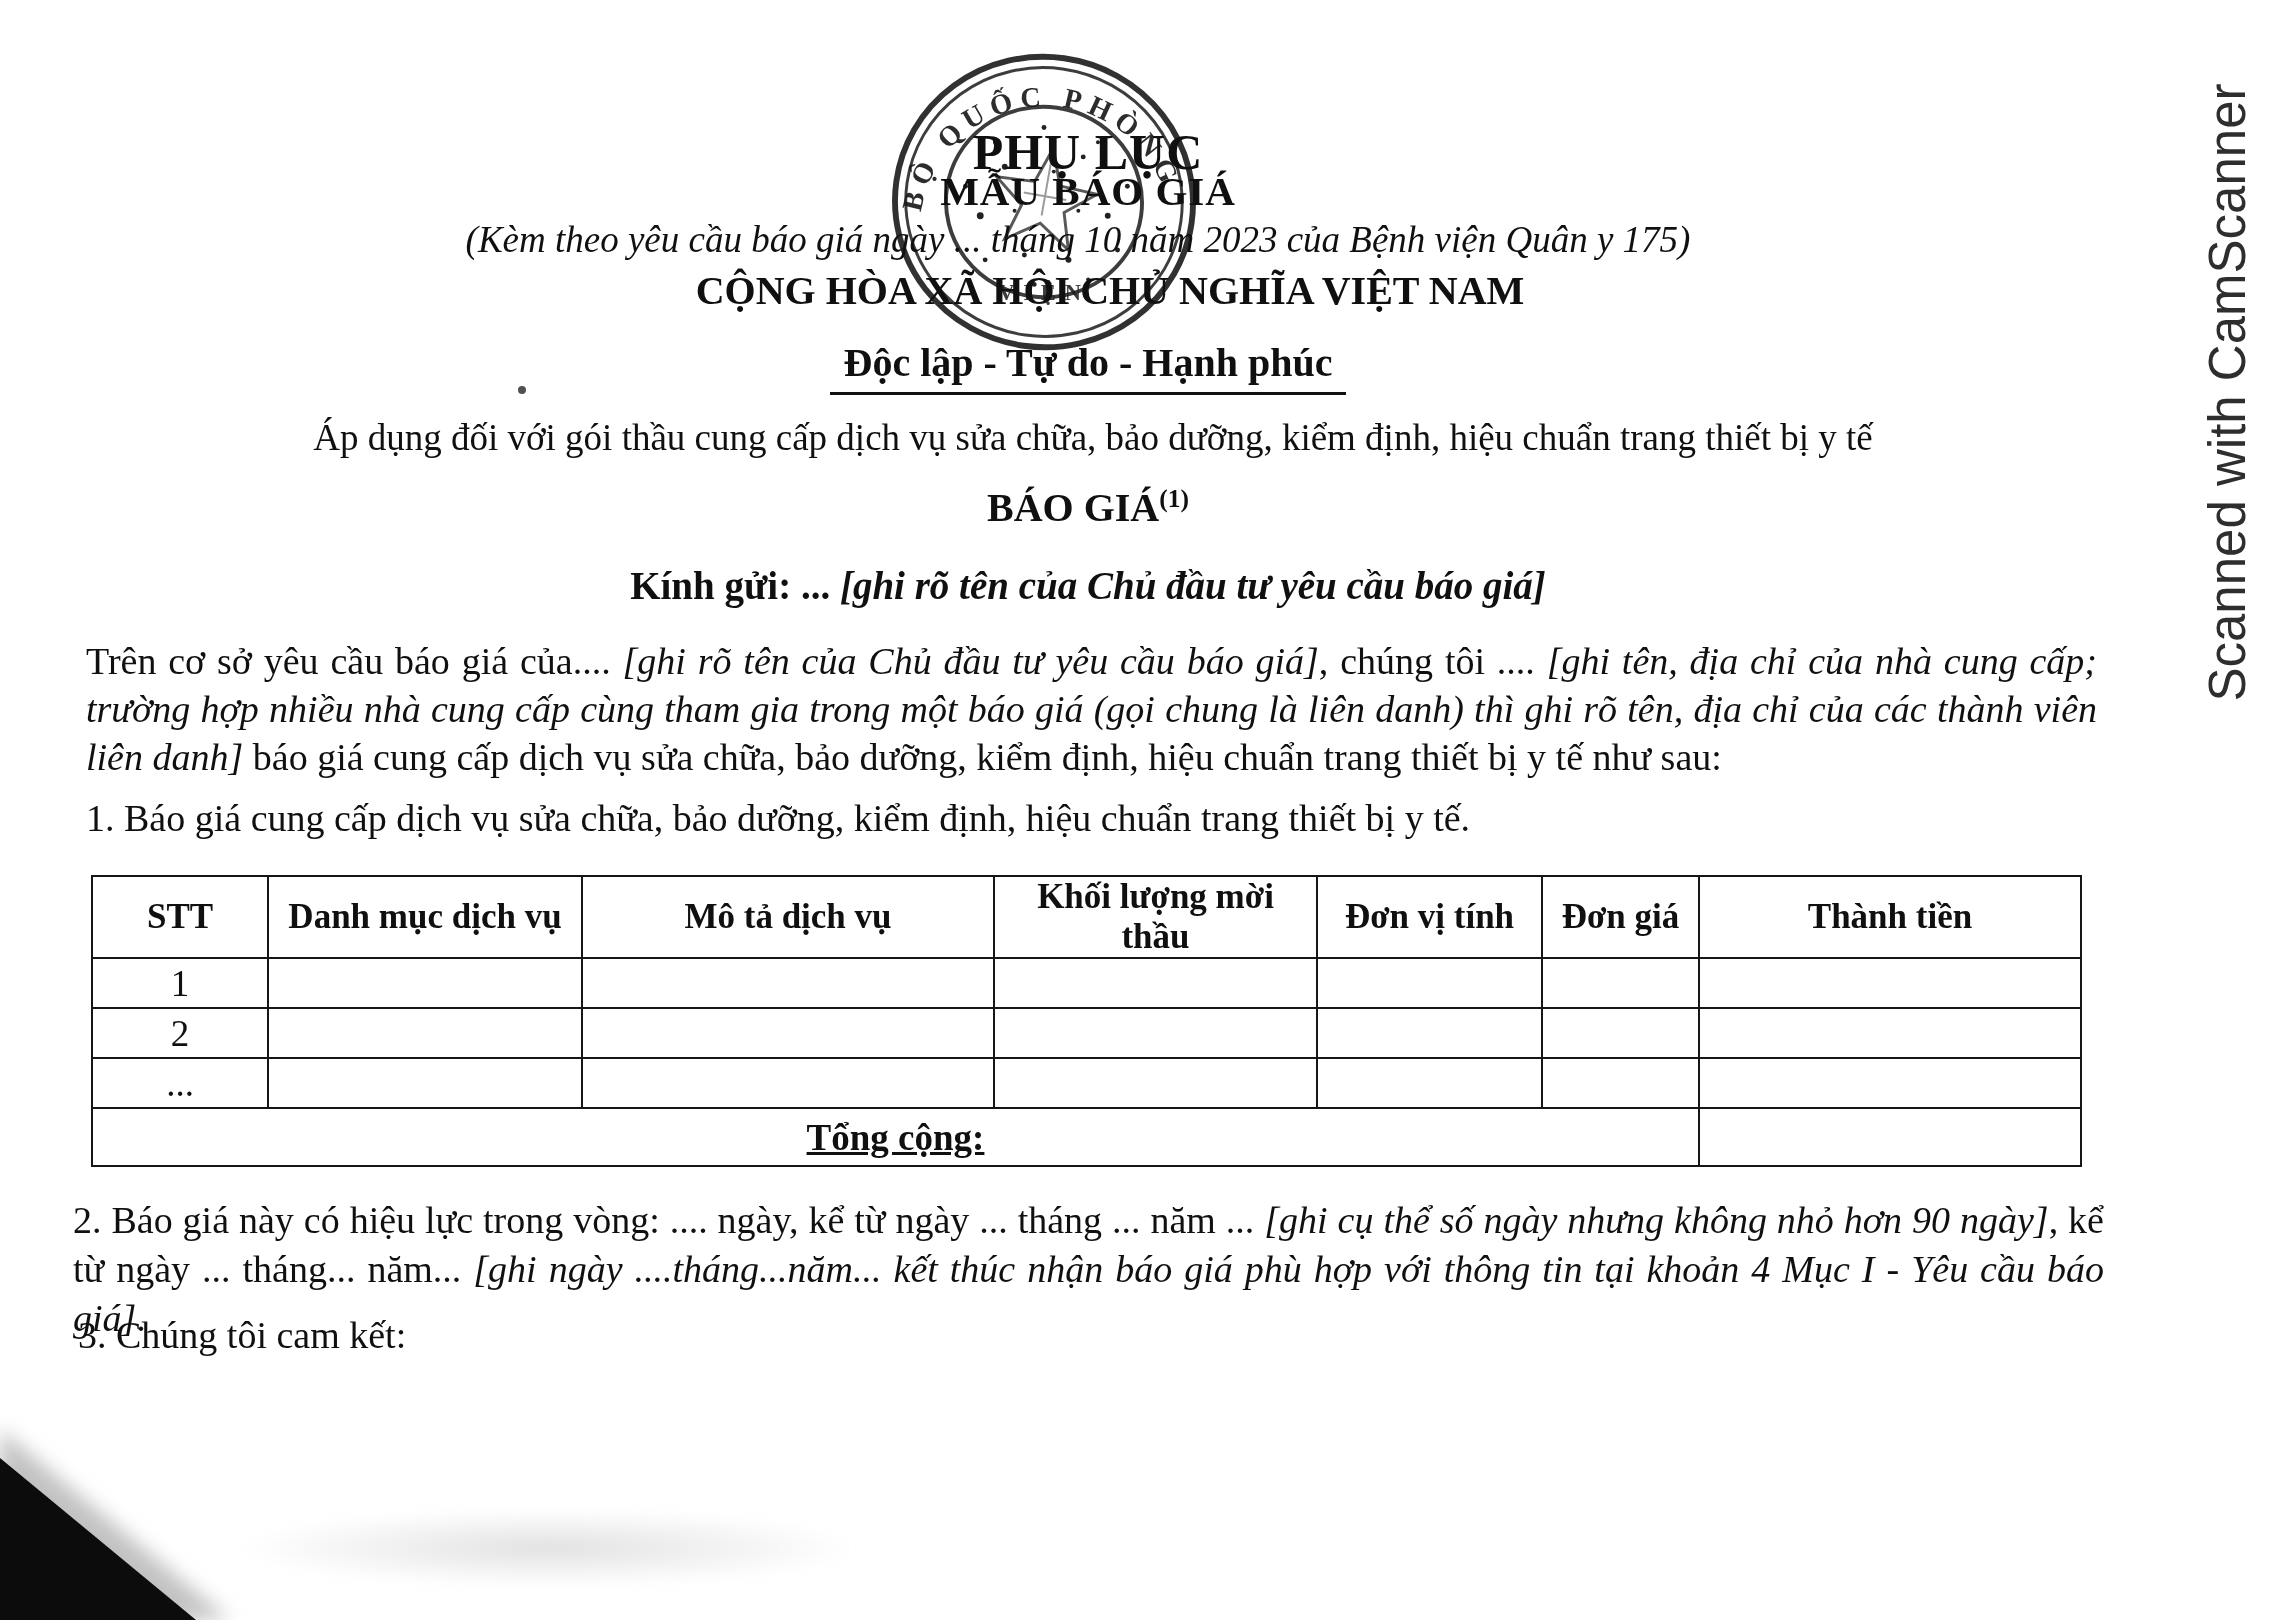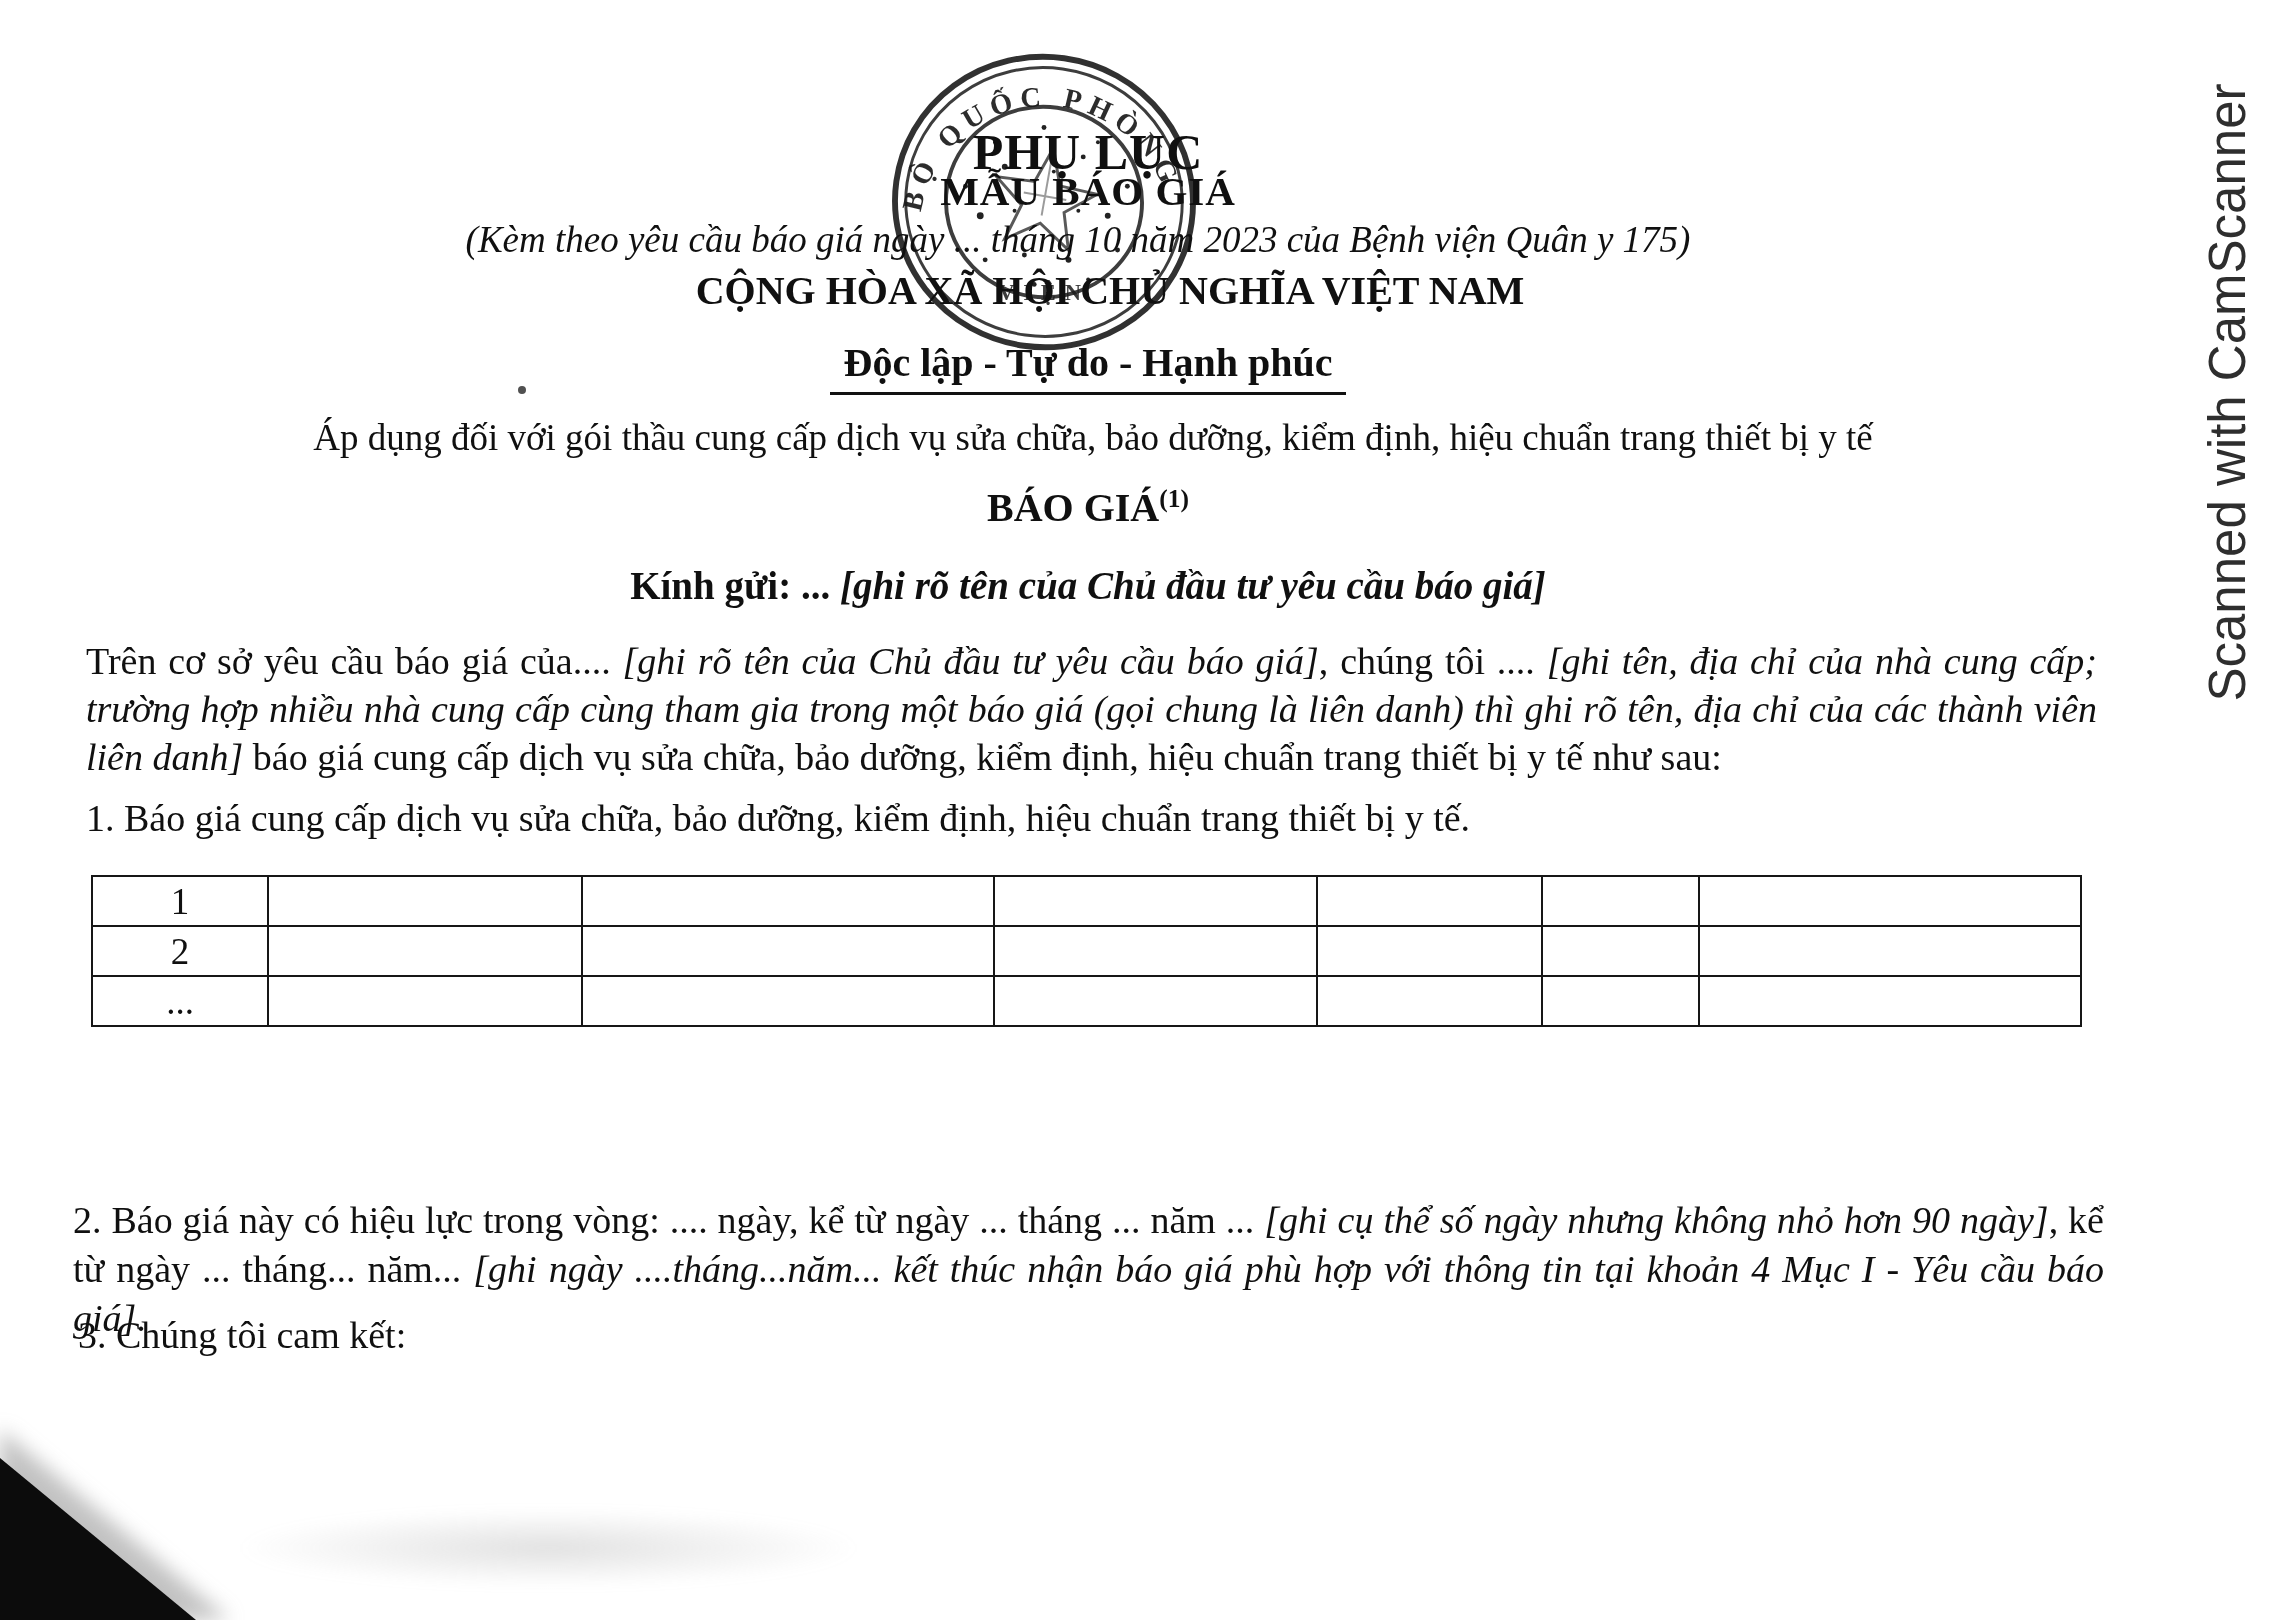--- a/index.html
+++ b/index.html
@@ -111,20 +111,29 @@
     <colgroup>
       <col style="width:176px">
         <col style="width:314px">
         <col style="width:412px">
       <col style="width:323px">
         <col style="width:225px">
         <col style="width:157px">
         <col style="width:382px">
     </colgroup>
     <tbody>
+        <tr>
+      <th>STT</th>
+      <th>Danh mục dịch vụ</th>
+      <th>Mô tả dịch vụ</th>
+      <th>Khối lượng mời thầu</th>
+      <th>Đơn vị tính</th>
+      <th>Đơn giá</th>
+      <th>Thành tiền</th>
+    </tr>
     <tr class="data-row">
       <td class="stt">1</td>
       <td></td>
           <td></td>
           <td></td>
           <td></td>
           <td></td>
           <td></td>
     </tr>
     <tr class="data-row">
@@ -138,20 +147,24 @@
     </tr>
     <tr class="data-row">
       <td class="stt">...</td>
       <td></td>
           <td></td>
           <td></td>
           <td></td>
           <td></td>
           <td></td>
     </tr>
+    <tr class="total-row">
+      <td class="total-label" colspan="6">Tổng cộng:</td>
+      <td></td>
+    </tr>
   </tbody>
     </table>
 </div>
 
 <div id="section2" class="abs just"><span>2. Báo giá này có hiệu lực trong vòng: .... ngày, kể từ ngày ... tháng ... năm ... </span><span class="em">[ghi cụ thể số ngày nhưng không nhỏ hơn 90 ngày]</span><span>, kể từ ngày ... tháng... năm... </span><span class="em">[ghi ngày ....tháng...năm... kết thúc nhận báo giá phù hợp với thông tin tại khoản 4 Mục I - Yêu cầu báo giá]</span><span>.</span></div>
 <div id="section3" class="abs">3. Chúng tôi cam kết:</div>
 
 <div id="smudge" class="abs"></div>
 <div id="corner-soft" class="abs"></div>
 <div id="corner-dark" class="abs"></div>

